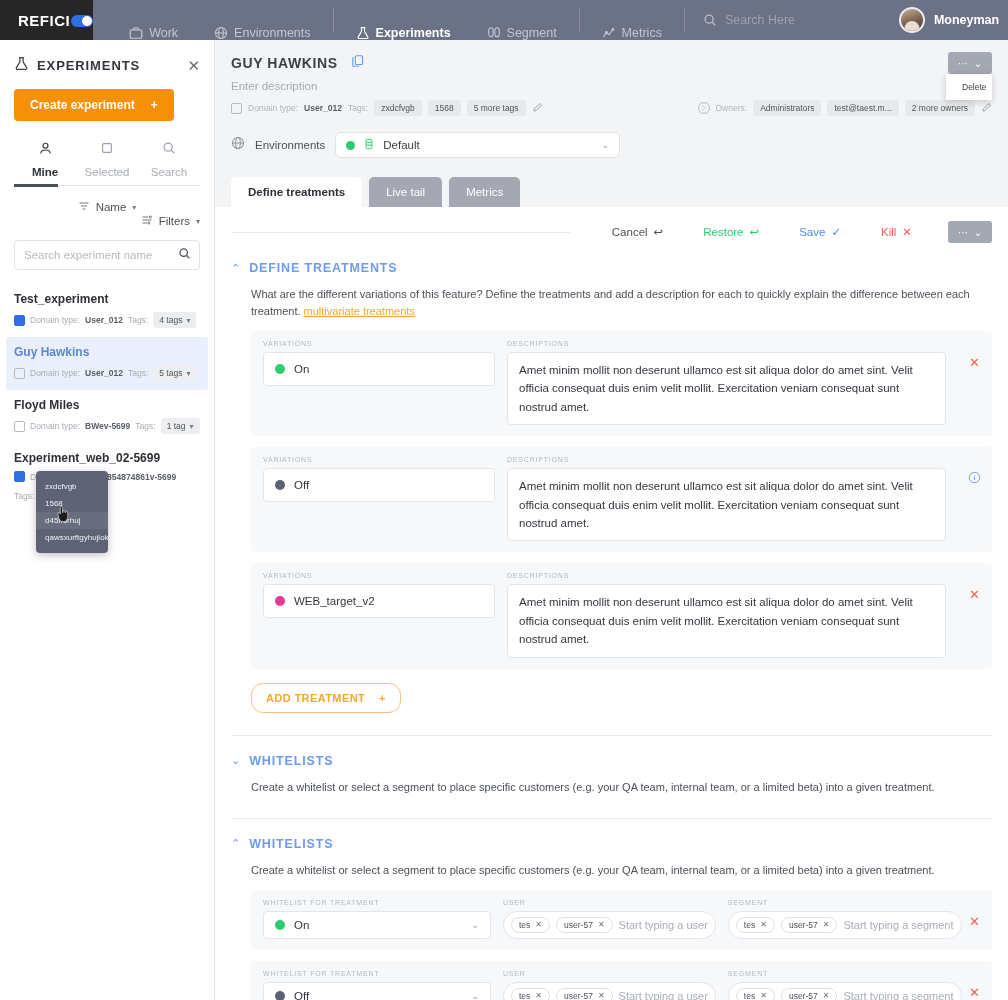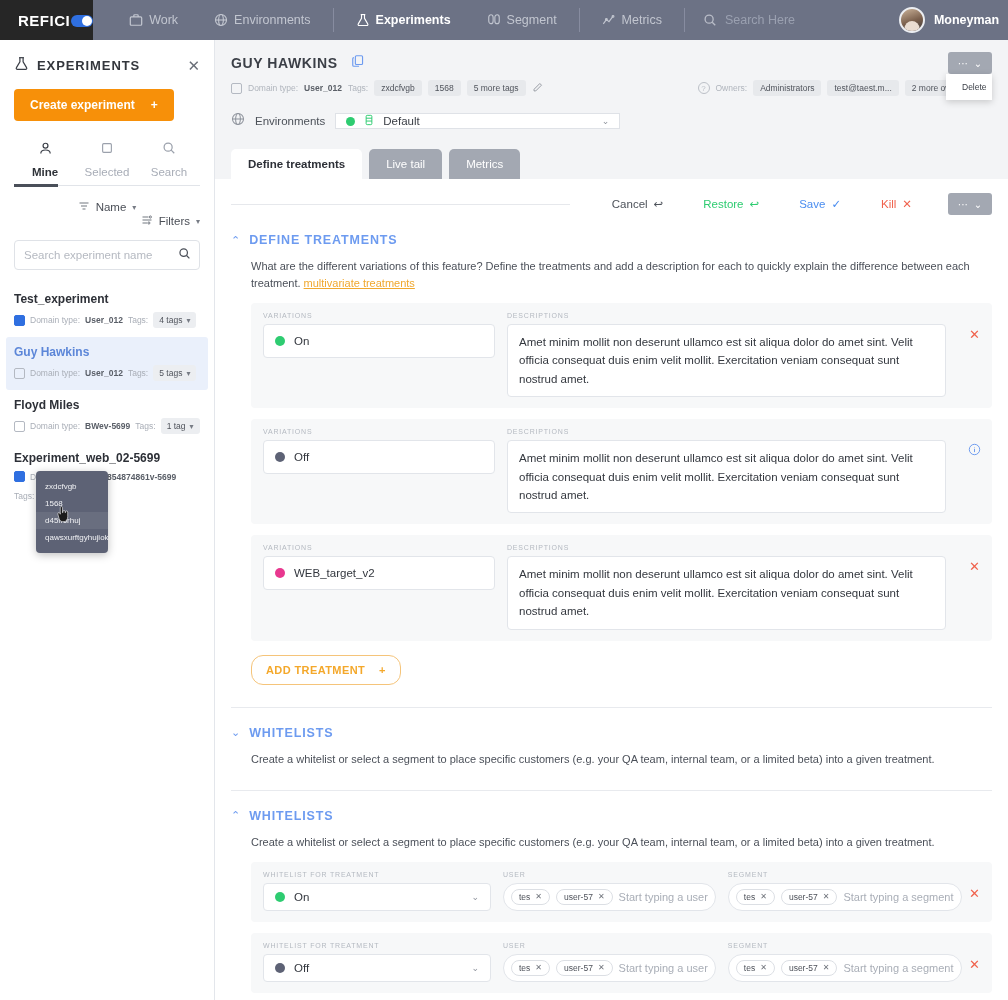--- a/index.html
+++ b/index.html
@@ -24,21 +24,21 @@
   }
   .brand-toggle::after {
     content: ""; position: absolute; right: 1px; top: 1px;
     width: 10px; height: 10px; border-radius: 50%; background: #fff;
   }
   .topnav {
     flex: 1; background: #6c7285; display: flex; align-items: center;
     padding: 0 14px 0 18px; gap: 0;
   }
   .navitem {
-    display: flex; align-items: center; gap: 6px;
+    display: flex; align-items: flex-end; gap: 6px;
     color: #c2c6d0; font-size: 12.5px; padding: 0 18px; height: 40px;
     cursor: pointer; white-space: nowrap;
   }
   .navitem.active { color: #ffffff; font-weight: bold; }
   .navsep { width: 1px; height: 24px; background: #878ca0; margin: 0 4px; }
   .navicon { width: 14px; height: 14px; display: inline-block; }
   .search-wrap { display: flex; align-items: center; gap: 8px; padding: 0 14px; flex: 1; }
   .search-input {
     background: transparent; border: none; outline: none;
     color: #b9bdc8; font-size: 12.5px; width: 160px;
@@ -153,21 +153,21 @@
   }
   .topmenu-drop {
     position: absolute; right: 16px; top: 34px; background: #fff; width: 46px;
     box-shadow: 0 2px 7px rgba(0,0,0,.18); padding: 5px 0; z-index: 25;
   }
   .topmenu-drop div { font-size: 8.5px; color: #3c4048; padding: 3px 16px; cursor: pointer; }
 
   .env-row { display: flex; align-items: center; gap: 10px; margin-top: 16px; }
   .env-lbl { font-size: 11.5px; color: #4d525a; }
   .env-select {
-    width: 285px; height: 16px; background: #fff; border: 1px solid #dfe2e7; border-radius: 0;
+    width: 285px; height: 26px; background: #fff; border: 1px solid #dfe2e7; border-radius: 6px;
     display: flex; align-items: center; padding: 0 10px; gap: 8px; cursor: pointer; font-size: 11.5px; color: #3a3e45;
   }
   .dot-green { width: 9px; height: 9px; border-radius: 50%; background: #2ecc71; flex:0 0 auto;}
   .env-caret { margin-left: auto; color: #8f949d; font-size: 9px; }
 
   .tabs-row { display: flex; gap: 7px; margin-top: 19px; padding-left: 16px; align-items: flex-end; }
   .tab {
     background: #a3a8b2; color: #fff; font-size: 11.5px; padding: 9px 17px;
     border-radius: 5px 5px 0 0; cursor: pointer;
   }
@@ -504,20 +504,21 @@
         <div class="title-row">
           <span class="page-title">GUY HAWKINS</span>
           <span class="copy-icon">
             <svg viewBox="0 0 16 16" width="14" height="14" fill="none" stroke="#6d9bf0" stroke-width="1.3">
               <rect x="5" y="2" width="8.2" height="10" rx="1.2"></rect>
                 <path d="M3.3 4.2h-.1A1.2 1.2 0 0 0 2 5.4v7.4A1.2 1.2 0 0 0 3.2 14h6"></path>
             </svg>
           </span>
         </div>
 
+        <div class="desc-ph">Enter description</div>
 
         <div class="meta-row">
           <span class="exp-sq"></span>
           <span class="meta-lbl">Domain type:</span>
           <span class="meta-val">User_012</span>
           <span class="meta-lbl">Tags:</span>
           <span class="meta-chip">zxdcfvgb</span>
           <span class="meta-chip">1568</span>
           <span class="meta-chip">5 more tags</span>
           <span class="pen">

